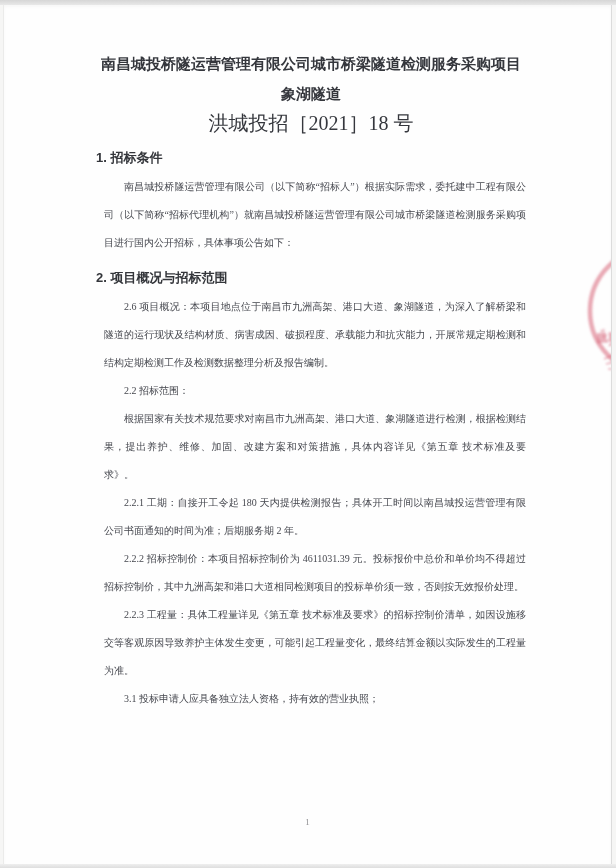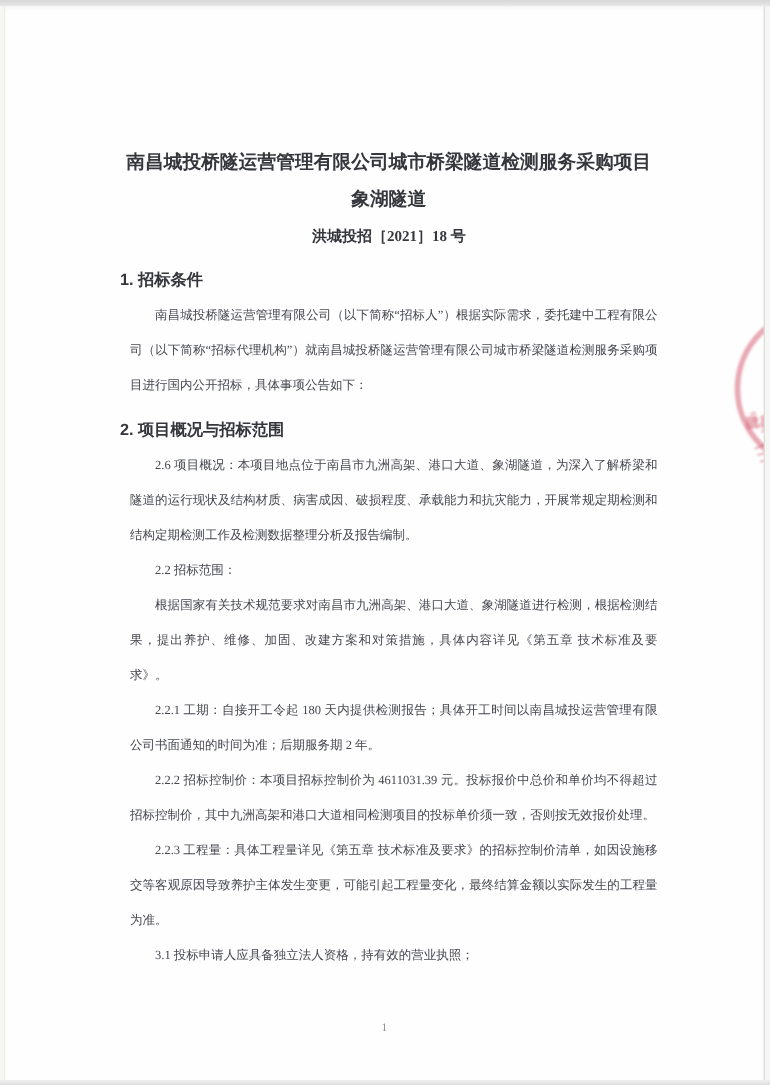--- a/index.html
+++ b/index.html
@@ -26,32 +26,32 @@
     box-shadow: inset 0 2px 3px rgba(0,0,0,0.03);
     overflow: hidden;
     box-sizing: border-box;
   }
   .content {
     margin-left: 92px;
     width: 430px;
     color: #43454c;
   }
   .doc-title {
-    padding-top: 110px;
+    padding-top: 44px;
     text-align: center;
     color: #35373d;
   }
   .doc-title .t1 {
     font-size: 15px; font-weight: bold; line-height: 30px; letter-spacing: 0px;
   }
   .doc-title .t2 {
     font-size: 15px; font-weight: bold; line-height: 30px;
   }
   .doc-title .t3 {
-    font-size: 12px; font-weight: bold; line-height: 28px;
+    font-size: 20px; font-weight: normal; line-height: 28px;
   }
   .sec-heading {
     font-family: "Liberation Sans", "DejaVu Sans", sans-serif;
     font-size: 13px; font-weight: bold;
     color: #34363b;
     line-height: 26px;
     margin: 8px 0 2px 0;
   }
   .para {
     font-size: 10px;

